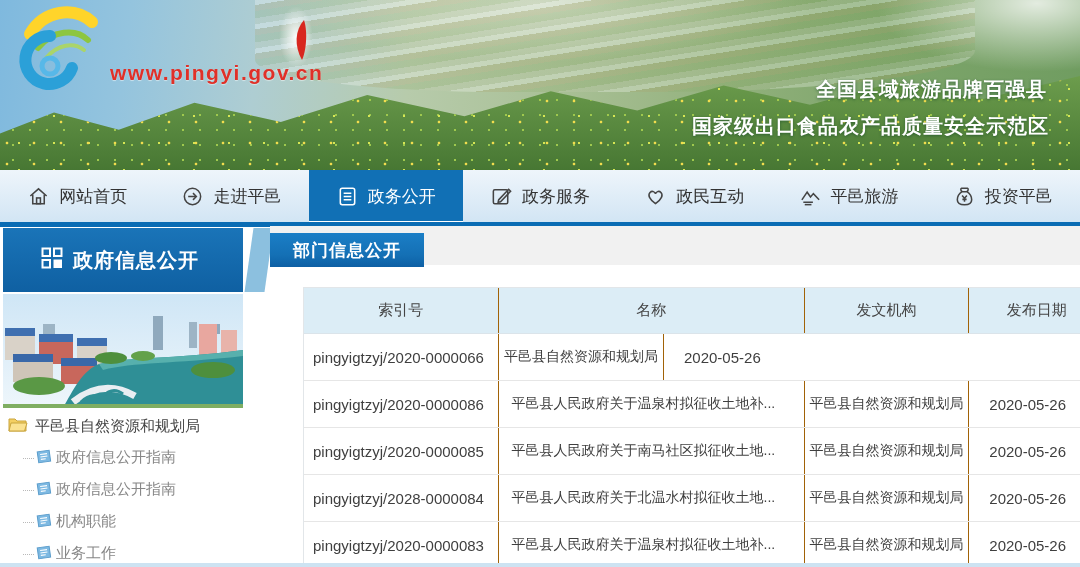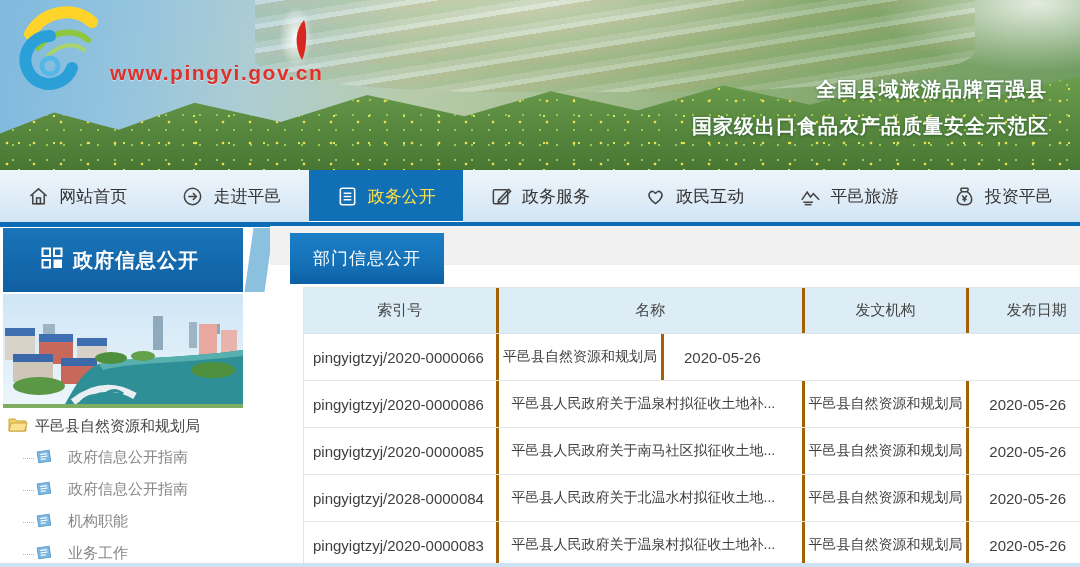--- a/index.html
+++ b/index.html
@@ -50,56 +50,56 @@
   
   .nav {
     position:absolute; left:0; top:170px; width:1080px; height:52px; display:flex;
     background:linear-gradient(#eef5fb,#d2e5f4);
   }
   .nav-item {
     flex:1 1 0; display:flex; align-items:center; justify-content:center; gap:9px;
     font-size:17px; color:#333; cursor:pointer;
   }
   .nav-item svg { display:block; }
-  .nav-item.active { background:#1170b5; color:#fde047; box-shadow:inset 0 -1px 0 #fff; }
+  .nav-item.active { background:#1170b5; color:#ffffff; box-shadow:inset 0 -1px 0 #fff; }
   .nav-strip { position:absolute; left:0; top:222px; width:1080px; height:5px; background:#0a6cb4; }
   
   .side-header {
     position:absolute; left:3px; top:228px; width:240px; height:64px;
     background:linear-gradient(#1a74b8,#0f60a2);
     display:flex; align-items:center; gap:10px; padding-left:38px;
   }
   .side-header-title { color:#fff; font-size:20px; font-weight:bold; letter-spacing:1px; }
   .side-wedge {
     position:absolute; left:249px; top:228px; width:20px; height:64px;
     background:#8cc0df; transform:skewX(-8deg);
   }
   .side-photo { position:absolute; left:3px; top:294px; width:240px; height:114px; display:block; }
   .tree { position:absolute; left:2px; top:412px; width:260px; }
   .tree-root { display:flex; align-items:center; gap:7px; padding:4px 0 6px 6px;
     font-size:15px; color:#444; cursor:pointer; position:relative; }
-  .tree-item { display:flex; align-items:center; gap:16px; padding:6px 0 7px 34px;
+  .tree-item { display:flex; align-items:center; gap:4px; padding:6px 0 7px 34px;
     font-size:15px; color:#878787; cursor:pointer; position:relative; }
   .tree-item .stub { position:absolute; left:21px; top:50%; width:11px; border-top:1px dotted #b9b9b9; }
   
   .crumb-strip { position:absolute; left:270px; top:226px; width:810px; height:39px; background:#f1f1f1; }
   .dept-tab {
-    position:absolute; left:290px; top:233px; width:154px; height:51px;
+    position:absolute; left:270px; top:233px; width:154px; height:34px;
     background:linear-gradient(#1b7ec6 0%, #1470b5 65%, #0d5fa4 100%);
-    color:#fff; font-size:17px; font-weight:normal; letter-spacing:1px;
+    color:#fff; font-size:17px; font-weight:bold; letter-spacing:1px;
     display:flex; align-items:center; justify-content:center; cursor:pointer;
   }
   .breadcrumb {
     position:absolute; right:-9px; top:239px; font-size:13px; color:#666; white-space:nowrap; cursor:pointer;
   }
   .info-table { position:absolute; left:303px; top:287px; width:802px;
     border:1px solid #e2e6e9; border-bottom:none; }
   .t-row { display:flex; height:47px; background:#fff; border-bottom:1px solid #e6e6e6; }
   .t-row.head { height:46px; background:#dcedf6; border-bottom:1px solid #dbe4ea; }
-  .t-cell { display:flex; align-items:center; border-right:3px solid #a16207; overflow:hidden; white-space:nowrap; }
+  .t-cell { display:flex; align-items:center; border-right:1px solid #a16207; overflow:hidden; white-space:nowrap; }
   .t-cell:last-child { border-right:none; }
   .c1 { width:195px; padding-left:9px; font-size:15px; color:#3f3f3f; }
   .c2 { width:307px; padding-left:13px; font-size:14px; color:#3f3f3f; }
   .c3 { width:165px; justify-content:center; font-size:14px; color:#3f3f3f; }
   .c4 { width:135px; padding-left:20px; font-size:15px; color:#3f3f3f; }
   .head .t-cell { justify-content:center; padding-left:0; font-size:15px; color:#444; }
   .name-link { cursor:pointer; }
   .bottom-strip { position:absolute; left:0; top:563px; width:1080px; height:4px; background:#cde3f2; }
 </style>
 </head>

